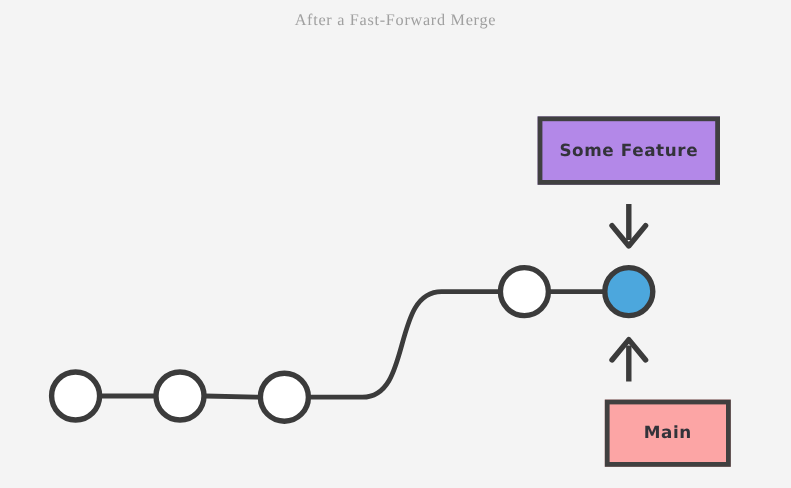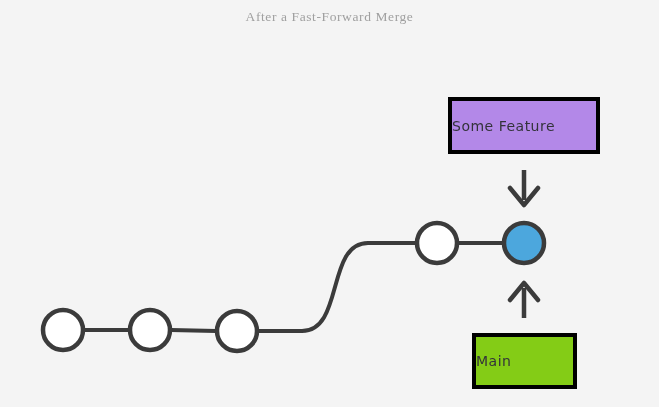--- a/index.html
+++ b/index.html
@@ -35,26 +35,27 @@
     font-size: 13.5px;
     letter-spacing: 0.6px;
     color: #a0a0a0;
     font-family: Liberation Serif, serif;
   }
   .label-box {
     position: absolute;
     box-sizing: border-box;
     display: flex;
     align-items: center;
-    justify-content: flex-start;
-    border: 4px solid #000000;
+    justify-content: center;
+    border: 4px solid #404040;
     font-size: 14px;
     letter-spacing: 0.5px;
     color: #33333a;
     font-family: "DejaVu Sans", sans-serif;
+    font-weight: bold;
   }
   #feature-box {
     left: 448px;
     top: 97px;
     width: 152px;
     height: 57px;
   }
   #main-box {
     left: 472px;
     top: 333px;
@@ -95,17 +96,17 @@
         <line x1="524" y1="318" x2="524" y2="288" stroke="#3b3b3b" stroke-width="4.5" stroke-linecap="butt"></line>
         <path d="M 510 300 L 524 283 L 538 300" fill="none" stroke="#3b3b3b" stroke-width="4.5" stroke-linecap="round" stroke-linejoin="round"></path>
       </g>
     </g>
   </svg>
 
   <div class="label-box" id="feature-box" style="background:#b388e8;">
     <span>Some Feature</span>
   </div>
 
-  <div class="label-box" id="main-box" style="background:#84cc16;">
+  <div class="label-box" id="main-box" style="background:#fca5a5;margin-left:32px;">
     <span>Main</span>
   </div>
 
 </div>
 
 </body></html>

